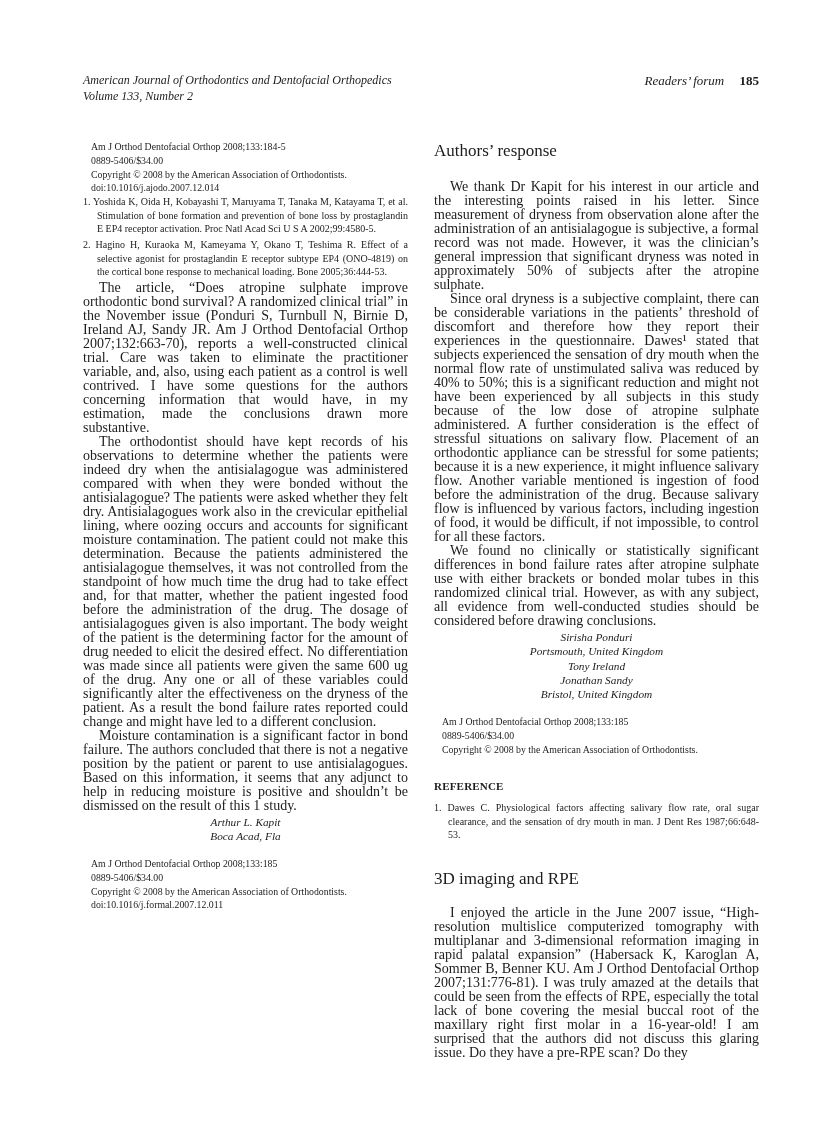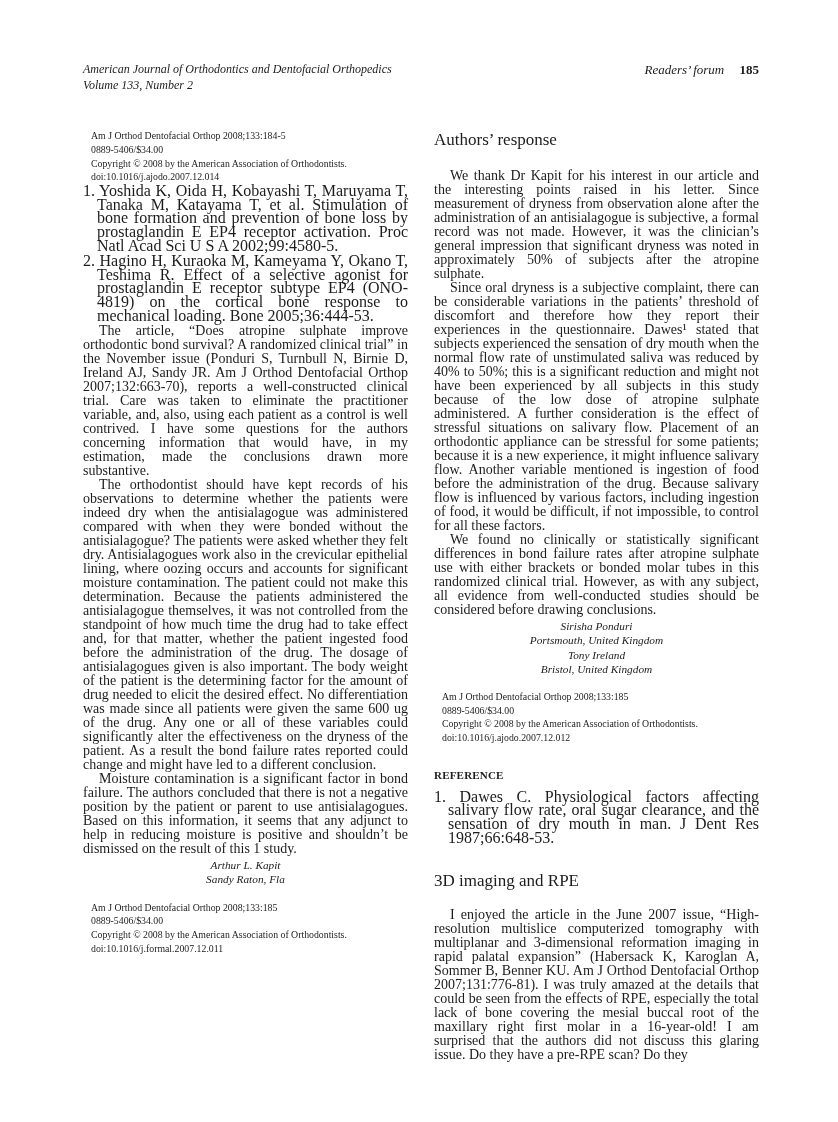--- a/index.html
+++ b/index.html
@@ -8,21 +8,21 @@
     position: relative;
     width: 838px;
     height: 1122px;
     background: #ffffff;
     overflow: hidden;
     font-family: "Liberation Serif", "DejaVu Serif", serif;
     color: #1c1c1c;
   }
   .content {
     position: absolute;
-    top: 61px;
+    top: 72px;
     left: 83px;
     width: 676px;
   }
   .page-header {
     display: flex;
     justify-content: space-between;
     align-items: flex-start;
     font-size: 12px;
     line-height: 1.35;
   }
@@ -39,21 +39,21 @@
 
   .ref-heading {
     font-size: 11px;
     font-weight: bold;
     letter-spacing: 0.2px;
     margin-top: 24px;
     margin-bottom: 9px;
   }
   .ref-list { }
   .ref-item {
-    font-size: 16px;
+    font-size: 10px;
     line-height: 13.6px;
     text-align: justify;
     padding-left: 14px;
     text-indent: -14px;
     margin-bottom: 2px;
   }
 
   .article-title {
     font-size: 17px;
     font-weight: 400;
@@ -121,21 +121,21 @@
           </div>
         </div>
 
 
         <p class="para">The article, “Does atropine sulphate improve orthodontic bond survival? A randomized clinical trial” in the November issue (Ponduri S, Turnbull N, Birnie D, Ireland AJ, Sandy JR. Am J Orthod Dentofacial Orthop 2007;132:663-70), reports a well-constructed clinical trial. Care was taken to eliminate the practitioner variable, and, also, using each patient as a control is well contrived. I have some questions for the authors concerning information that would have, in my estimation, made the conclusions drawn more substantive.</p>
         <p class="para">The orthodontist should have kept records of his observations to determine whether the patients were indeed dry when the antisialagogue was administered compared with when they were bonded without the antisialagogue? The patients were asked whether they felt dry. Antisialagogues work also in the crevicular epithelial lining, where oozing occurs and accounts for significant moisture contamination. The patient could not make this determination. Because the patients administered the antisialagogue themselves, it was not controlled from the standpoint of how much time the drug had to take effect and, for that matter, whether the patient ingested food before the administration of the drug. The dosage of antisialagogues given is also important. The body weight of the patient is the determining factor for the amount of drug needed to elicit the desired effect. No differentiation was made since all patients were given the same 600 ug of the drug. Any one or all of these variables could significantly alter the effectiveness on the dryness of the patient. As a result the bond failure rates reported could change and might have led to a different conclusion.</p>
         <p class="para">Moisture contamination is a significant factor in bond failure. The authors concluded that there is not a negative position by the patient or parent to use antisialagogues. Based on this information, it seems that any adjunct to help in reducing moisture is positive and shouldn’t be dismissed on the result of this 1 study.</p>
 
         <div class="signature">
           <div>Arthur L. Kapit</div>
-          <div>Sandy Raton, Fla</div>
+          <div>Boca Acad, Fla</div>
         </div>
 
         <div class="cite-block cite-bottom">
           <div>Am J Orthod Dentofacial Orthop 2008;133:185</div>
           <div>0889-5406/$34.00</div>
           <div>Copyright © 2008 by the American Association of Orthodontists.</div>
           <div>doi:10.1016/j.formal.2007.12.011</div>
         </div>
 
       </div>
@@ -145,28 +145,28 @@
         <h1 class="article-title first-right">Authors’ response</h1>
 
         <p class="para">We thank Dr Kapit for his interest in our article and the interesting points raised in his letter. Since measurement of dryness from observation alone after the administration of an antisialagogue is subjective, a formal record was not made. However, it was the clinician’s general impression that significant dryness was noted in approximately 50% of subjects after the atropine sulphate.</p>
         <p class="para">Since oral dryness is a subjective complaint, there can be considerable variations in the patients’ threshold of discomfort and therefore how they report their experiences in the questionnaire. Dawes¹ stated that subjects experienced the sensation of dry mouth when the normal flow rate of unstimulated saliva was reduced by 40% to 50%; this is a significant reduction and might not have been experienced by all subjects in this study because of the low dose of atropine sulphate administered. A further consideration is the effect of stressful situations on salivary flow. Placement of an orthodontic appliance can be stressful for some patients; because it is a new experience, it might influence salivary flow. Another variable mentioned is ingestion of food before the administration of the drug. Because salivary flow is influenced by various factors, including ingestion of food, it would be difficult, if not impossible, to control for all these factors.</p>
         <p class="para">We found no clinically or statistically significant differences in bond failure rates after atropine sulphate use with either brackets or bonded molar tubes in this randomized clinical trial. However, as with any subject, all evidence from well-conducted studies should be considered before drawing conclusions.</p>
 
         <div class="signature">
           <div>Sirisha Ponduri</div>
           <div>Portsmouth, United Kingdom</div>
           <div>Tony Ireland</div>
+          <div>Jonathan Sandy</div>
           <div>Bristol, United Kingdom</div>
         </div>
 
         <div class="cite-block cite-bottom">
           <div>Am J Orthod Dentofacial Orthop 2008;133:185</div>
           <div>0889-5406/$34.00</div>
           <div>Copyright © 2008 by the American Association of Orthodontists.</div>
-          <div>doi:10.1016/j.ajodo.2007.12.012</div>
         </div>
 
         <div class="ref-heading">REFERENCE</div>
 
         <div class="ref-list">
           <div class="ref-item">
             <span>1.</span>
             <span>Dawes C. Physiological factors affecting salivary flow rate, oral sugar clearance, and the sensation of dry mouth in man. J Dent Res 1987;66:648-53.</span>
           </div>
         </div>

